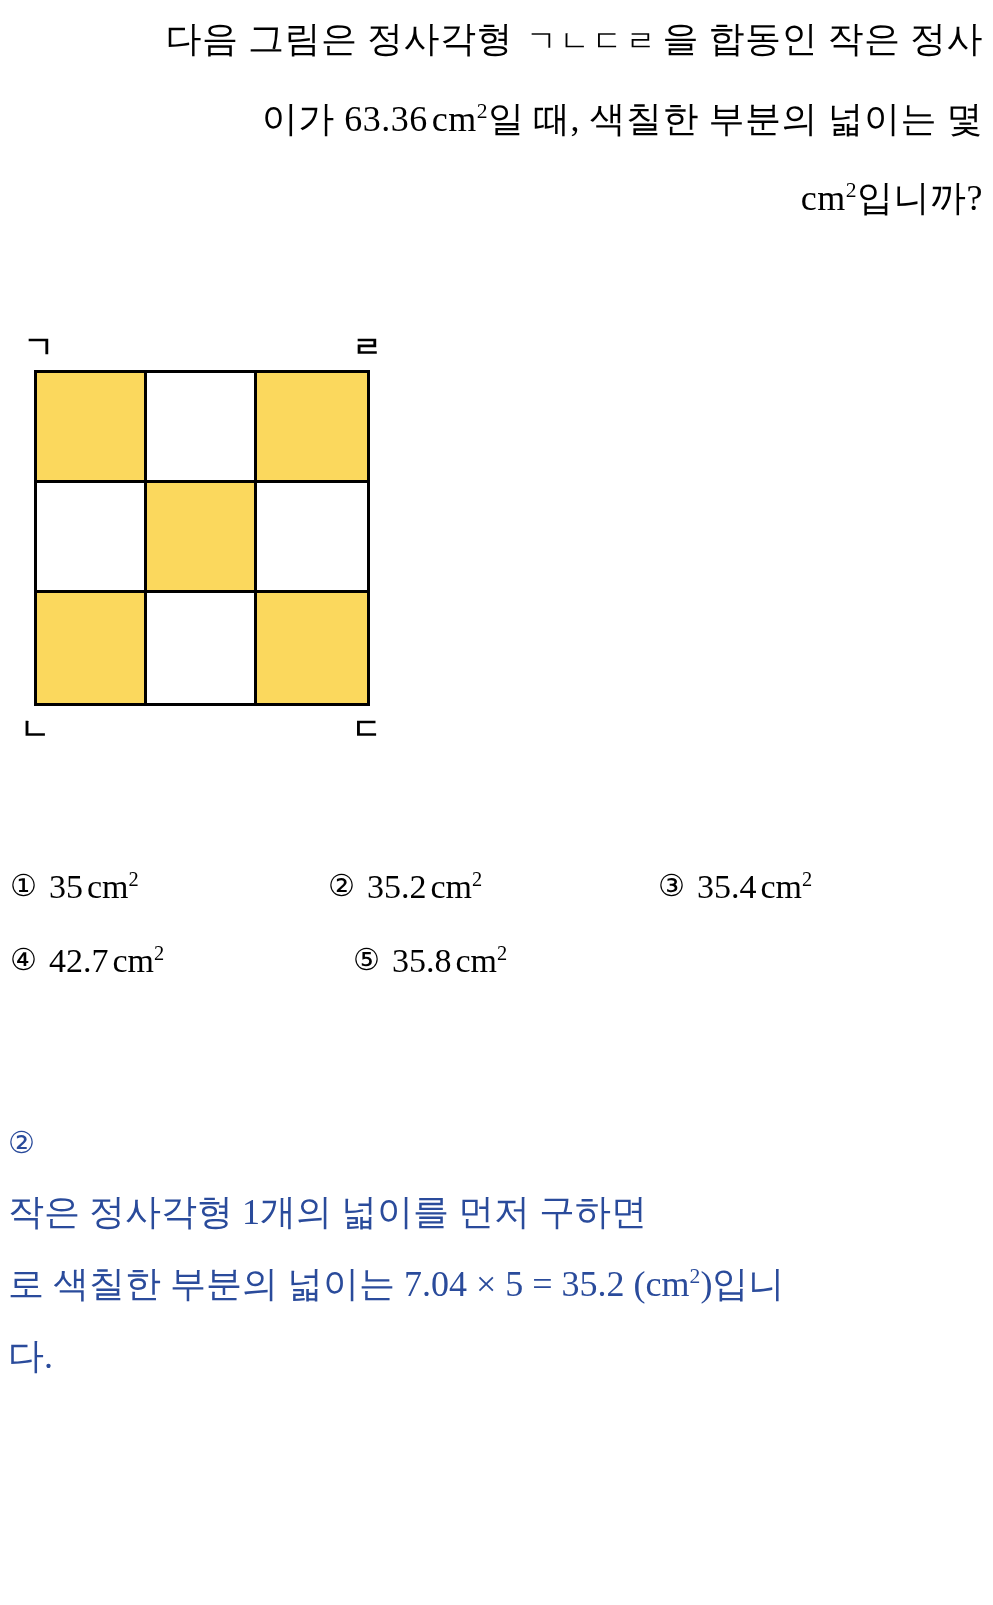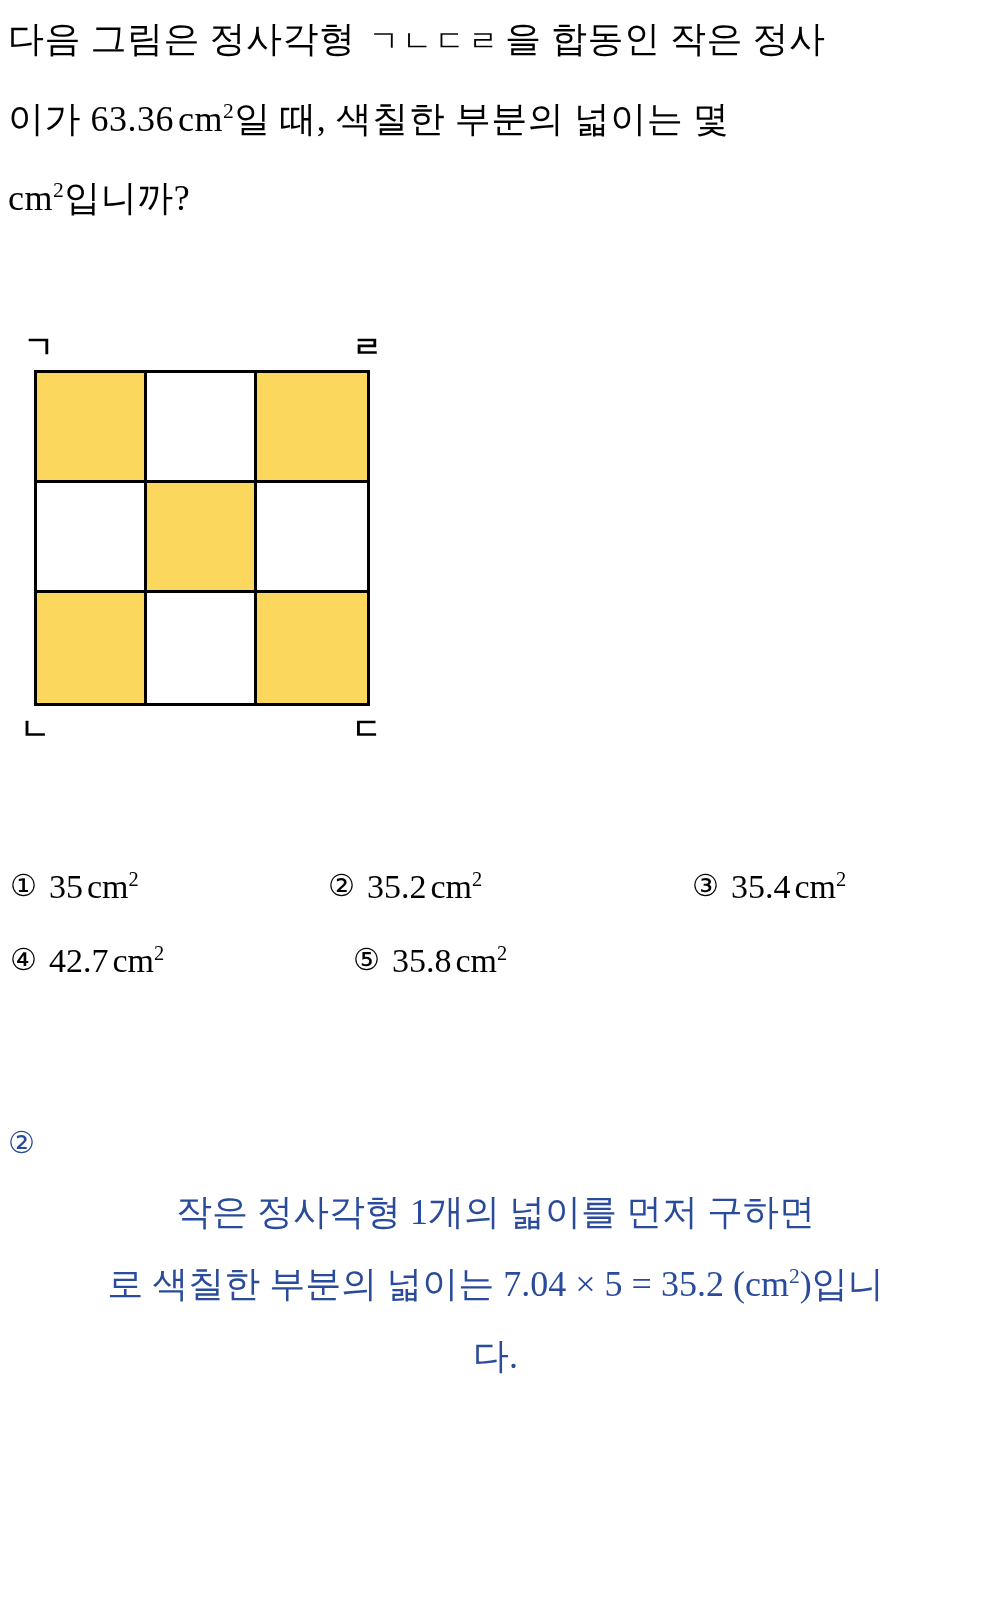--- a/index.html
+++ b/index.html
@@ -24,20 +24,21 @@
   
   .stem {
     position: absolute;
     left: 8px;
     top: 0px;
     width: 975px;
     font-size: 36px;
     line-height: 79px;
     letter-spacing: 0.5px;
     white-space: nowrap;
+    text-align: right;
   }
   .stem .line { display: block; }
   .jamo {
     font-family: "DejaVu Sans", sans-serif;
     font-size: 30px;
     letter-spacing: 3px;
     padding: 0 4px;
   }
   .num { font-family: Liberation Serif, serif; }
   .unit {
@@ -110,21 +111,21 @@
     vertical-align: top;
   }
   .circnum {
     font-family: "DejaVu Sans", sans-serif;
     font-size: 30px;
     padding-right: 12px;
     vertical-align: 2px;
   }
   .choice-1 { width: 318px; }
   .choice-2 { width: 330px; }
-  .choice-3 { width: 300px; margin-left: 34px; }
+  .choice-3 { width: 300px; }
   .choice-4 { width: 318px; }
   .choice-5 { width: 330px; margin-left: 25px; }
 
   
   .solution {
     position: absolute;
     left: 8px;
     top: 1110px;
     width: 975px;
     color: #2a4b9b;
@@ -133,21 +134,20 @@
   }
   .solution .ans {
     font-family: "DejaVu Sans", sans-serif;
     font-size: 30px;
     display: block;
     line-height: 66px;
   }
   .solution .sline {
     display: block;
     white-space: nowrap;
-    text-align: center;
   }
   .solution .math {
     font-family: "Liberation Serif", serif;
   }
 </style>
 </head>
 <body>
 
 <div class="page">
 

